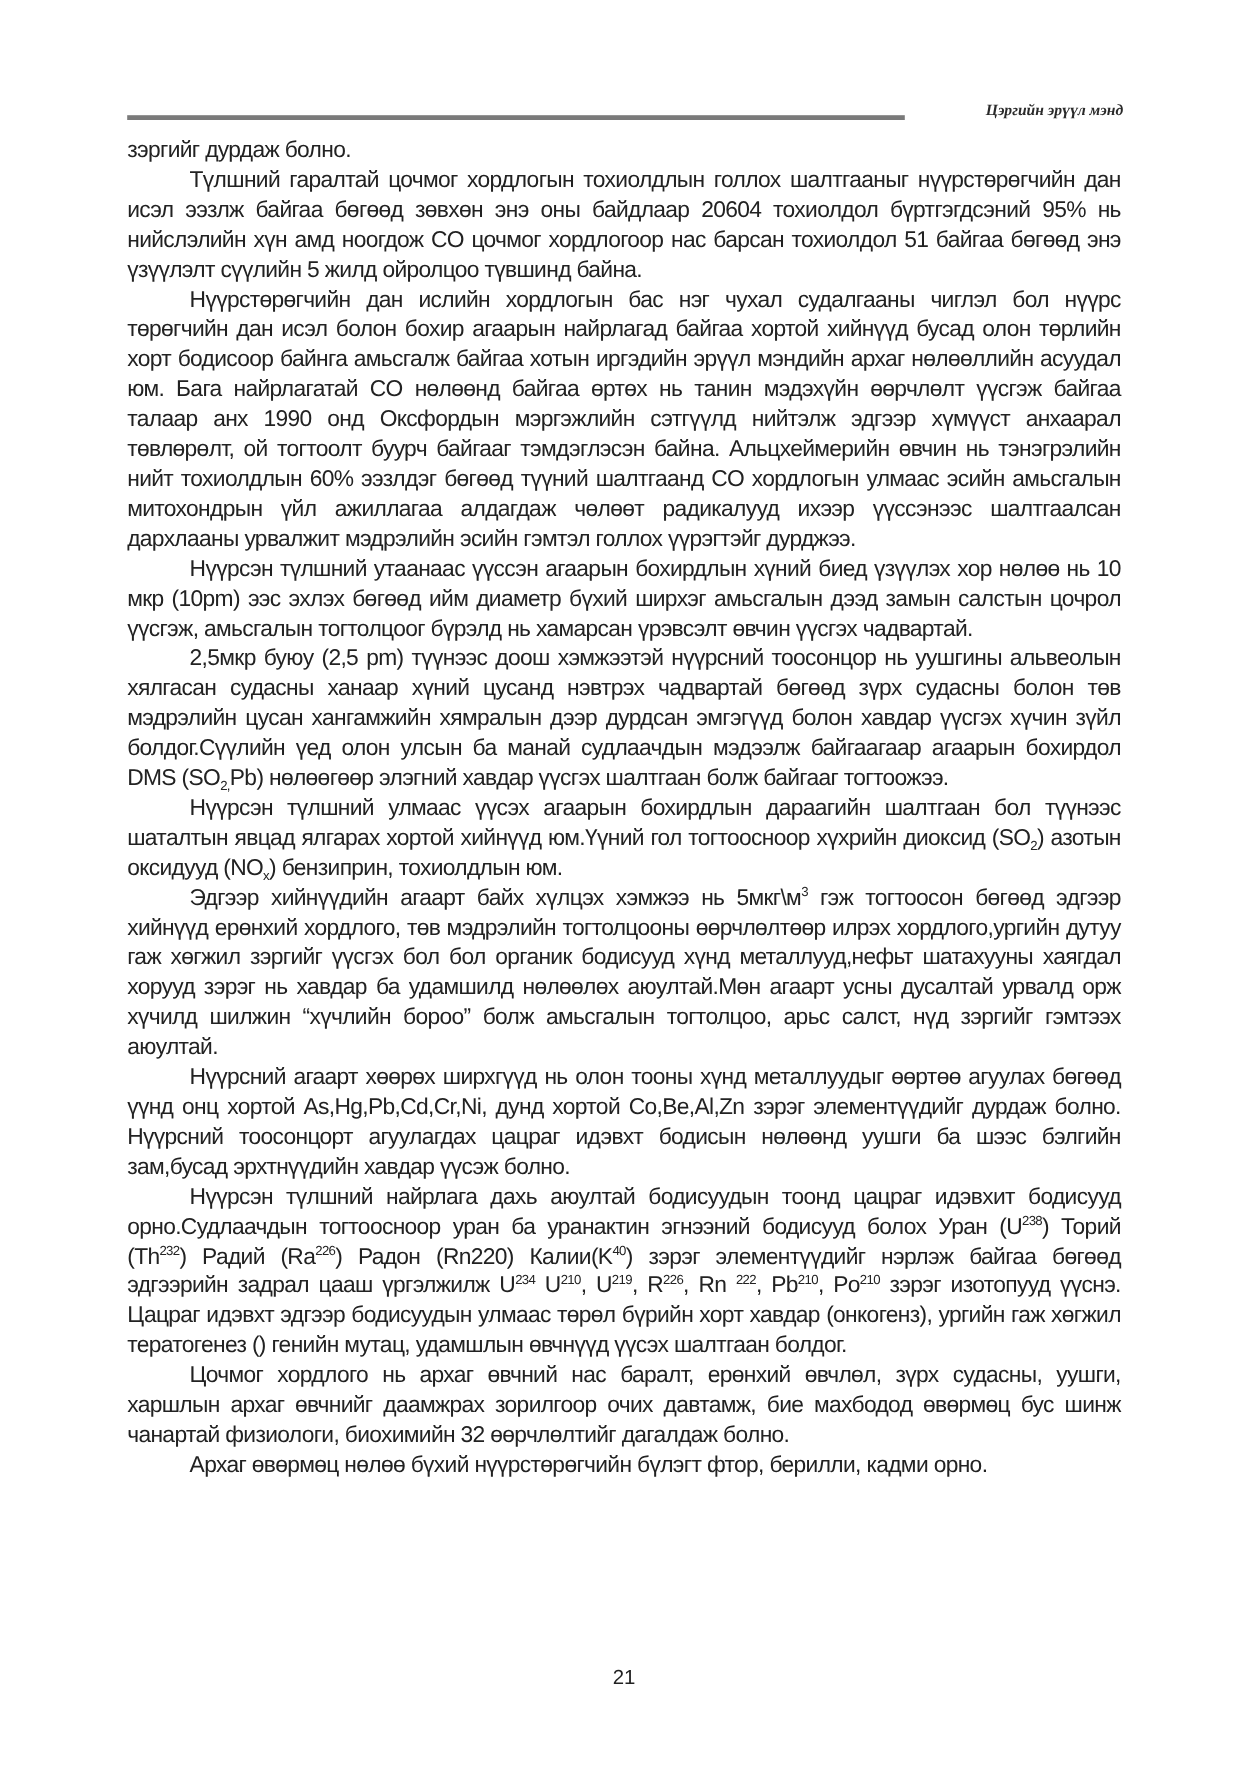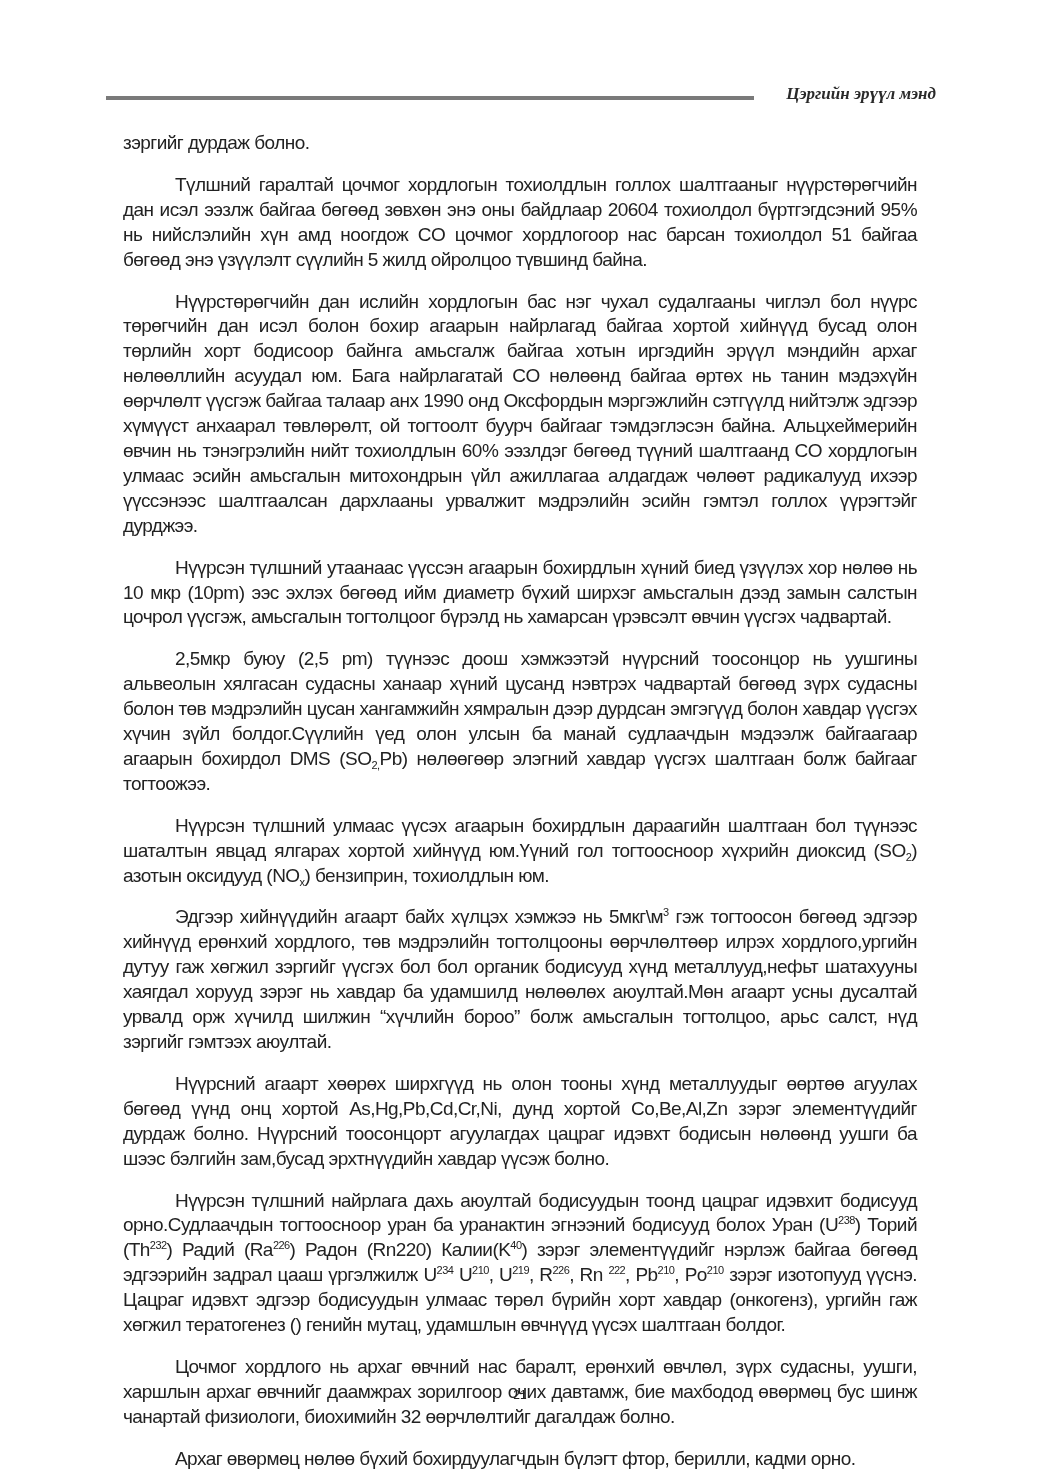--- a/index.html
+++ b/index.html
@@ -1,26 +1,26 @@
 <!DOCTYPE html>
 <html><head>
 <meta charset="utf-8">
 <style>
   html, body { margin: 0; padding: 0; background: #ffffff; }
   body { width: 1040px; height: 1477px; position: relative; overflow: hidden; }
   .page { position: absolute; left: 0; top: 0; width: 1040px; height: 1477px; background: #fff; }
   .header { position: absolute; left: 106px; top: 84px; width: 830px; height: 24px; }
   .header-rule { position: absolute; left: 0; top: 12px; width: 648px; height: 4px; background: #7a7a7a; }
-  .header-title { position: absolute; right: 0; top: 0; font-family: "Liberation Serif", serif; font-style: italic; font-weight: bold; font-size: 17px; color: #2a2a2a; white-space: nowrap; }
+  .header-title { position: absolute; right: 0; top: 0; font-family: "Liberation Serif", serif; font-style: italic; font-weight: bold; font-size: 13px; color: #2a2a2a; white-space: nowrap; }
   .body-text { position: absolute; left: 106px; top: 114px; width: 828px; font-family: "Liberation Sans", sans-serif; font-size: 19px; line-height: 24.9px; color: #222; text-align: justify; letter-spacing: -0.55px; word-spacing: 0px; }
-  .body-text p { margin: 17px; text-indent: 0; }
+  .body-text p { margin: 0; text-indent: 0; }
   .body-text p.indent { text-indent: 52px; }
   sup { font-size: 11px; vertical-align: 7px; line-height: 0; }
   sub { font-size: 11px; vertical-align: -4px; line-height: 0; }
-  .page-number { position: absolute; left: 0; width: 1040px; top: 1388px; text-align: center; font-family: "Liberation Sans", sans-serif; font-size: 12px; color: #222; }
+  .page-number { position: absolute; left: 0; width: 1040px; top: 1388px; text-align: center; font-family: "Liberation Sans", sans-serif; font-size: 17px; color: #222; }
 </style>
 </head>
 <body>
 
 <div class="page">
 
   <div class="header">
     <div class="header-rule"></div>
     <div class="header-title">Цэргийн эрүүл мэнд</div>
   </div>
@@ -29,17 +29,17 @@
     <p>зэргийг дурдаж болно.</p>
     <p class="indent">Түлшний гаралтай цочмог хордлогын тохиолдлын голлох шалтгааныг нүүрстөрөгчийн дан исэл  ээзлж байгаа бөгөөд зөвхөн энэ оны байдлаар 20604 тохиолдол бүртгэгдсэний 95% нь нийслэлийн хүн амд ноогдож CO цочмог хордлогоор нас барсан тохиолдол 51 байгаа бөгөөд энэ үзүүлэлт сүүлийн 5 жилд ойролцоо түвшинд байна.</p>
     <p class="indent">Нүүрстөрөгчийн дан ислийн хордлогын бас нэг чухал судалгааны чиглэл бол нүүрс төрөгчийн дан исэл болон бохир агаарын найрлагад байгаа хортой хийнүүд бусад олон төрлийн хорт бодисоор байнга амьсгалж байгаа хотын иргэдийн эрүүл мэндийн архаг нөлөөллийн асуудал юм. Бага найрлагатай CO нөлөөнд байгаа өртөх нь танин мэдэхүйн өөрчлөлт үүсгэж байгаа талаар анх 1990 онд Оксфордын мэргэжлийн сэтгүүлд нийтэлж эдгээр хүмүүст анхаарал төвлөрөлт, ой тогтоолт буурч байгааг тэмдэглэсэн байна. Альцхеймерийн өвчин нь тэнэгрэлийн нийт тохиолдлын 60% ээзлдэг бөгөөд түүний шалтгаанд CO хордлогын улмаас эсийн амьсгалын митохондрын үйл ажиллагаа алдагдаж чөлөөт радикалууд ихээр үүссэнээс шалтгаалсан дархлааны урвалжит мэдрэлийн эсийн гэмтэл голлох үүрэгтэйг дурджээ.</p>
     <p class="indent">Нүүрсэн түлшний утаанаас үүссэн агаарын бохирдлын хүний биед үзүүлэх хор нөлөө нь  10 мкр (10pm) ээс эхлэх бөгөөд ийм диаметр бүхий ширхэг амьсгалын дээд замын салстын цочрол үүсгэж, амьсгалын тогтолцоог бүрэлд нь хамарсан үрэвсэлт өвчин үүсгэх чадвартай.</p>
     <p class="indent"><span>2,5мкр буюу (2,5 pm) түүнээс доош хэмжээтэй нүүрсний тоосонцор нь уушгины альвеолын хялгасан судасны ханаар хүний цусанд нэвтрэх чадвартай бөгөөд зүрх судасны болон төв мэдрэлийн цусан хангамжийн хямралын дээр дурдсан эмгэгүүд болон хавдар үүсгэх хүчин зүйл болдог.Сүүлийн үед олон улсын ба манай судлаачдын мэдээлж байгаагаар агаарын бохирдол DMS (SO</span><sub>2,</sub><span>Pb) нөлөөгөөр элэгний хавдар үүсгэх шалтгаан болж байгааг тогтоожээ.</span></p>
     <p class="indent"><span>Нүүрсэн түлшний улмаас үүсэх агаарын бохирдлын дараагийн шалтгаан бол түүнээс шаталтын явцад ялгарах хортой хийнүүд юм.Үүний гол тогтоосноор хүхрийн диоксид (SO</span><sub>2</sub><span>) азотын оксидууд (NO</span><sub>x</sub><span>) бензиприн, тохиолдлын  юм.</span></p>
     <p class="indent"><span>Эдгээр хийнүүдийн агаарт байх хүлцэх хэмжээ нь 5мкг\м</span><sup>3</sup><span> гэж тогтоосон бөгөөд эдгээр хийнүүд ерөнхий хордлого, төв мэдрэлийн тогтолцооны өөрчлөлтөөр илрэх хордлого,ургийн дутуу гаж хөгжил зэргийг үүсгэх бол бол органик бодисууд хүнд металлууд,нефьт шатахууны хаягдал хорууд зэрэг нь хавдар ба удамшилд нөлөөлөх аюултай.Мөн агаарт усны дусалтай урвалд орж хүчилд шилжин “хүчлийн бороо” болж амьсгалын тогтолцоо, арьс салст, нүд зэргийг гэмтээх аюултай.</span></p>
     <p class="indent">Нүүрсний агаарт хөөрөх ширхгүүд нь олон тооны хүнд металлуудыг өөртөө агуулах бөгөөд үүнд онц хортой As,Hg,Pb,Cd,Cr,Ni, дунд хортой Co,Be,Al,Zn зэрэг элементүүдийг дурдаж болно. Нүүрсний тоосонцорт агуулагдах цацраг идэвхт бодисын нөлөөнд уушги ба шээс бэлгийн зам,бусад эрхтнүүдийн хавдар үүсэж болно.</p>
     <p class="indent" id="seg-para"><span>Нүүрсэн түлшний найрлага дахь аюултай бодисуудын тоонд цацраг идэвхит бодисууд орно.Судлаачдын тогтоосноор уран ба уранактин эгнээний бодисууд болох Уран (U</span><sup>238</sup><span>) Торий (Th</span><sup>232</sup><span>) Радий (Ra</span><sup>226</sup><span>) Радон (Rn220) Калии(K</span><sup>40</sup><span>) зэрэг элементүүдийг нэрлэж байгаа бөгөөд эдгээрийн задрал цааш үргэлжилж U</span><sup>234</sup><span> U</span><sup>210</sup><span>, U</span><sup>219</sup><span>, R</span><sup>226</sup><span>, Rn </span><sup>222</sup><span>, Pb</span><sup>210</sup><span>, Po</span><sup>210</sup><span> зэрэг изотопууд үүснэ. Цацраг идэвхт эдгээр бодисуудын улмаас  төрөл бүрийн хорт хавдар (онкогенз), ургийн гаж хөгжил тератогенез () генийн мутац, удамшлын өвчнүүд үүсэх шалтгаан болдог.</span></p>
     <p class="indent">Цочмог хордлого нь архаг өвчний нас баралт, ерөнхий өвчлөл, зүрх судасны, уушги, харшлын архаг өвчнийг даамжрах зорилгоор очих давтамж, бие махбодод өвөрмөц бус шинж чанартай физиологи, биохимийн 32 өөрчлөлтийг дагалдаж болно.</p>
-    <p class="indent">Архаг өвөрмөц нөлөө бүхий бохирдуулагчдын бүлэгт фтор, берилли, кадми орно.</p>
+    <p class="indent">Архаг өвөрмөц нөлөө бүхий нүүрстөрөгчийн бүлэгт фтор, берилли, кадми орно.</p>
   </div>
 
   <div class="page-number">21</div>
 </div>
 
 </body></html>

